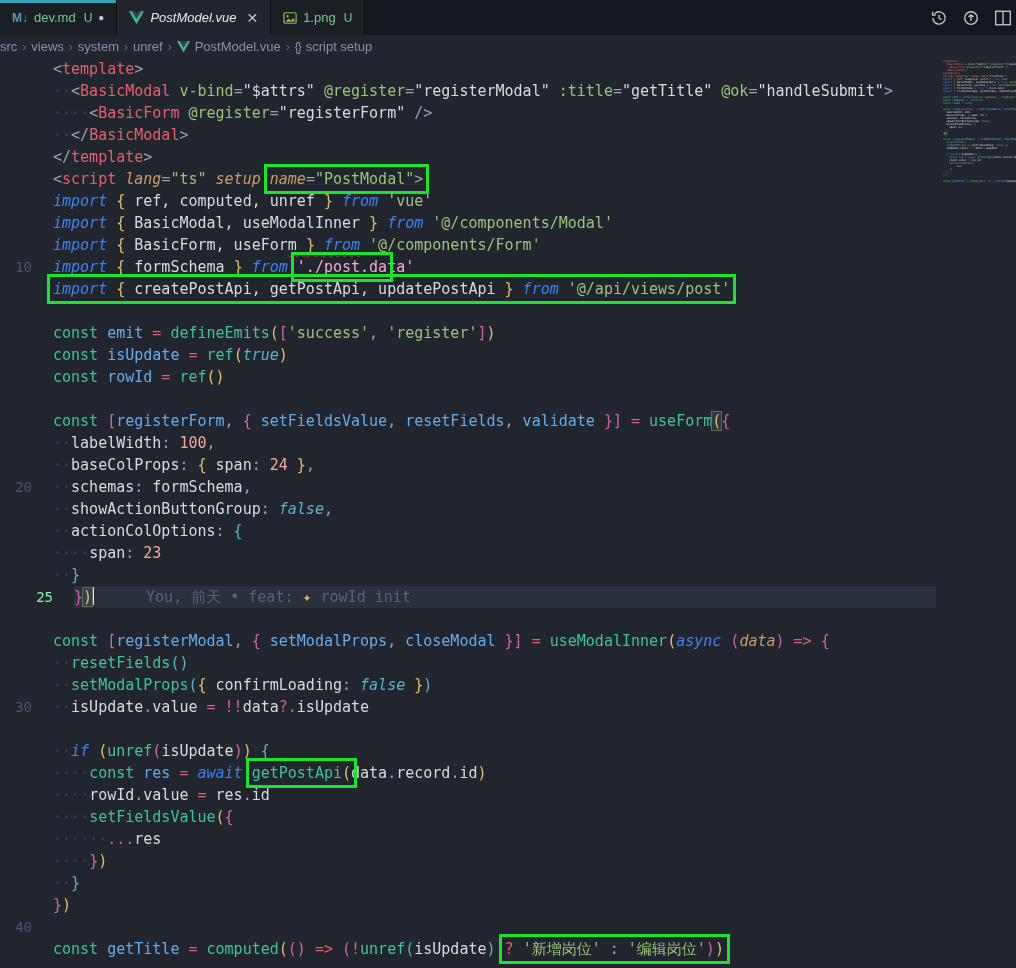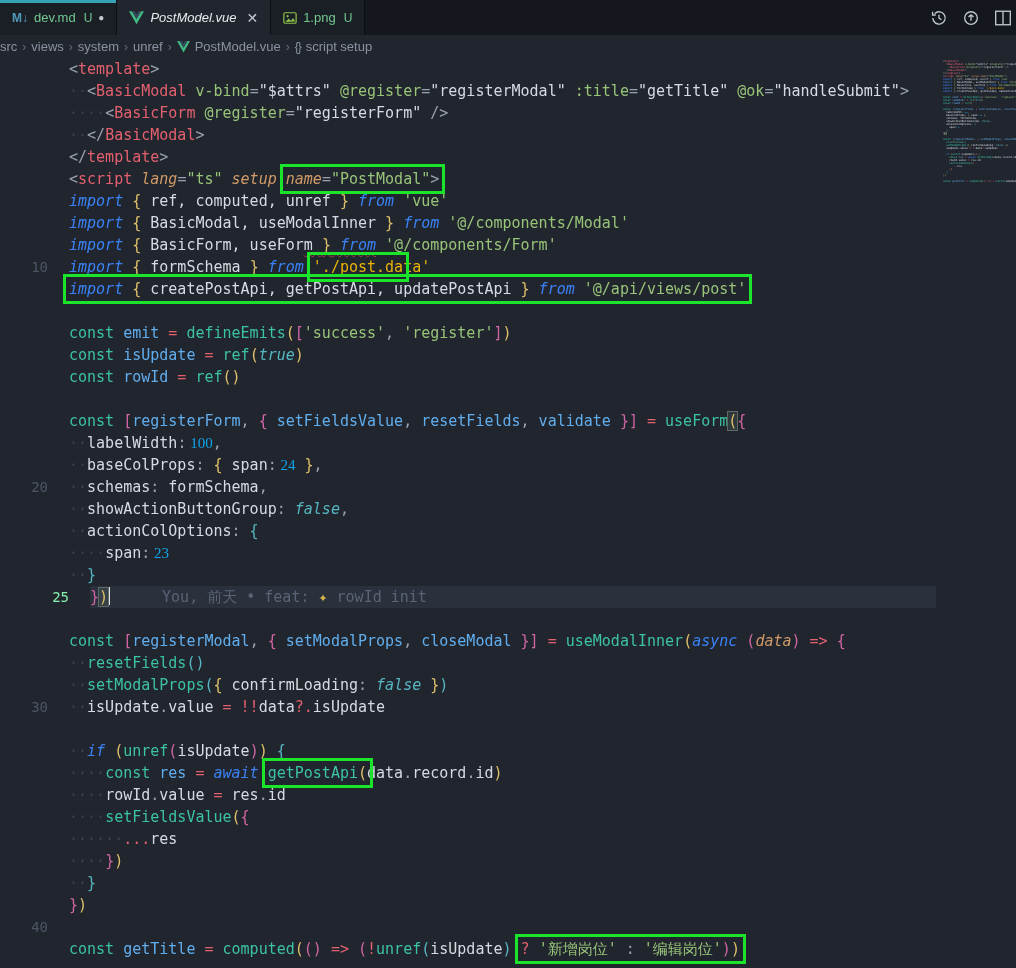--- a/index.html
+++ b/index.html
@@ -28,35 +28,35 @@
                 display:flex; align-items:center; gap:5px; padding-left:0px;
                 font-size:13px; color:#8a92a0; background:#21262e; margin-left:-4px; padding-left:4px;}
   .breadcrumb .sep { color:#646c7a; font-size:12px; }
   .bc-item { cursor:pointer; }
   .braces { color:#8a92a0; font-size:12px; letter-spacing:-1px; }
 
   
   .editor { position:absolute; left:0; top:58px; width:1016px; height:910px;
             font-family:"DejaVu Sans Mono", monospace; font-size:15px; line-height:22px; }
   .code { position:absolute; left:0; top:0; width:936px; }
-  .cl { display:flex; height:22px; white-space:pre;padding-left:16px; }
+  .cl { display:flex; height:22px; white-space:pre; }
   .ln { width:53px; flex:0 0 53px; text-align:right; padding-right:21px;
         color:#4e5666; font-size:14px; user-select:none; }
   .cl.active .ln { color:#86efac;margin-left:21px; }
   .lc { flex:1 1 auto; white-space:pre; }
   .cl.active .lc { background:#2a303c; }
 
   .k    { color:#3b82f6; font-style:italic; }
   .kc   { color:#3cc39f; }
   .fn   { color:#3cc39f; }
   .v    { color:#61aeef;text-align:center; }
   .tx   { color:#d6dae2; }
   .s    { color:#98c379; }
-  .so   { color:#eab308;text-align:center; }
-  .n    { color:#0ea5e9;font-family:Liberation Serif, serif; }
+  .so   { color:#f9a8d4;text-align:center; }
+  .n    { color:#fca5a5; }
   .b    { color:#56b6c2; font-style:italic;text-align:right; }
   .op   { color:#e4606f; }
   .p    { color:#9aa2b0; }
   .b1   { color:#dfc06a; }
   .b2   { color:#d165a5; }
   .b3   { color:#56b6c2; }
   .tag  { color:#e4606f; }
   .ab   { color:#9aa2b0; }
   .dir  { color:#98c379; }
   .attr { color:#d19a66; font-style:italic; }

